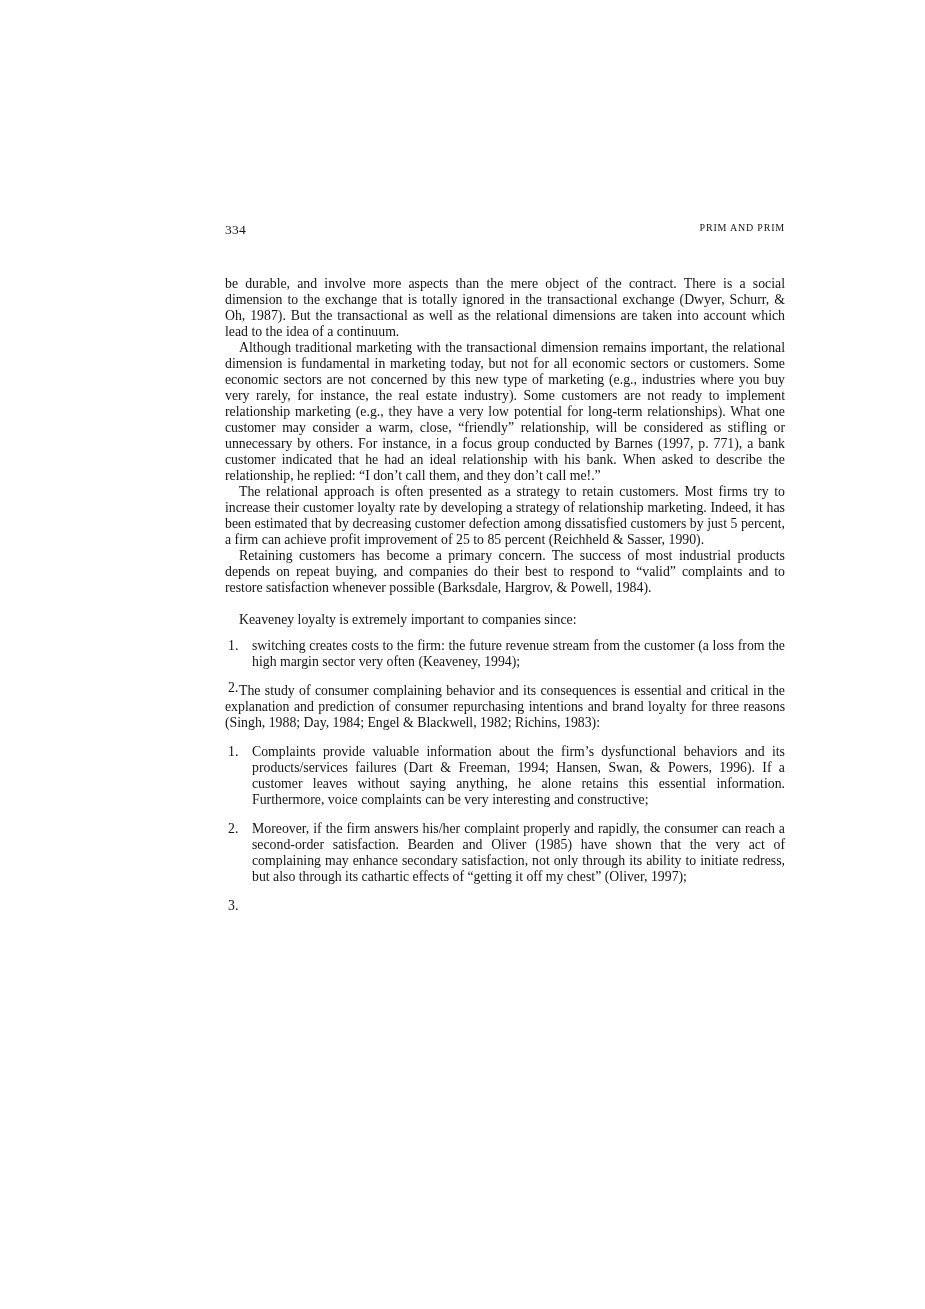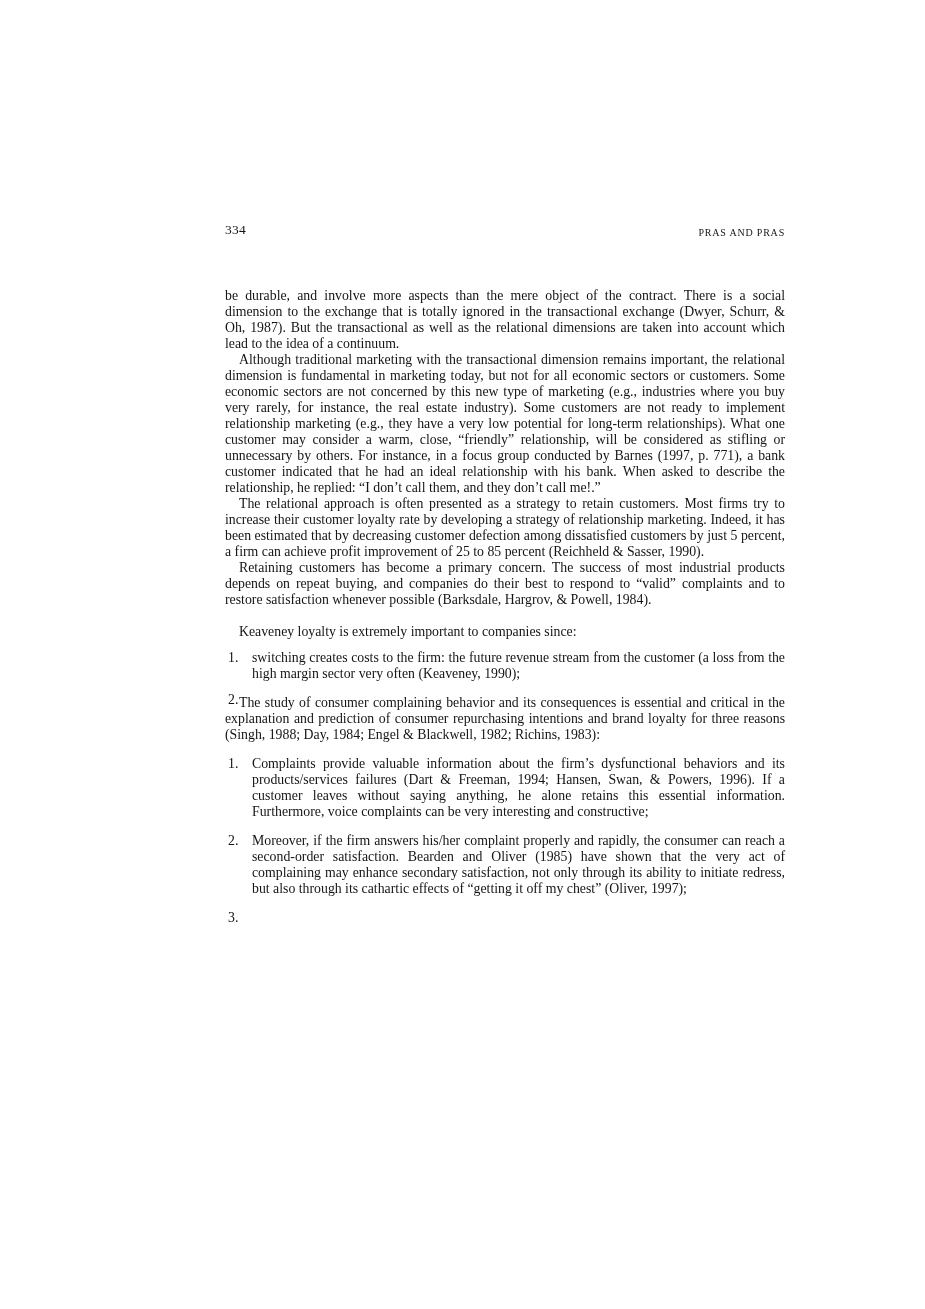--- a/index.html
+++ b/index.html
@@ -15,22 +15,22 @@
     width: 925px;
     height: 1309px;
     box-sizing: border-box;
     padding: 222px 140px 0 225px;
     font-family: "Liberation Serif", serif;
     color: #141414;
   }
   .page-header {
     display: flex;
     justify-content: space-between;
-    align-items: flex-end;
-    margin-bottom: 50px;
+    align-items: flex-start;
+    margin-bottom: 38px;
     gap: 12px;
   }
   .page-number {
     font-size: 13.5px;
     letter-spacing: 0.3px;
   }
   .running-header {
     font-size: 10px;
     letter-spacing: 0.8px;
   }
@@ -70,36 +70,36 @@
     top: 0;
   }
 </style>
 </head>
 <body>
 
 <div class="page">
 
   <div class="page-header">
     <span class="page-number">334</span>
-    <span class="running-header">PRAS AND PRAS</span>
+    <span class="running-header">PRIM AND PRIM</span>
   </div>
 
   <div class="body-text">
 
     <p>be durable, and involve more aspects than the mere object of the contract.  There is a social dimension to the exchange that is totally ignored in the transactional exchange (Dwyer, Schurr, &amp; Oh, 1987).  But the transactional as well as the relational dimensions are taken into account which lead to the idea of a continuum.</p>
     <p class="indent">Although traditional marketing with the transactional dimension remains important, the relational dimension is fundamental in marketing today, but not for all economic sectors or customers.  Some economic sectors are not concerned by this new type of marketing (e.g., industries where you buy very rarely, for instance, the real estate industry).  Some customers are not ready to implement relationship marketing (e.g., they have a very low potential for long-term relationships).  What one customer may consider a warm, close, “friendly” relationship, will be considered as stifling or unnecessary by others.  For instance, in a focus group conducted by Barnes (1997, p. 771), a bank customer indicated that he had an ideal relationship with his bank.  When asked to describe the relationship, he replied:  “I don’t call them, and they don’t call me!.”</p>
     <p class="indent">The relational approach is often presented as a strategy to retain customers.  Most firms try to increase their customer loyalty rate by developing a strategy of relationship marketing. Indeed, it has been estimated that by decreasing customer defection among dissatisfied customers by just 5 percent, a firm can achieve profit improvement of 25 to 85 percent (Reichheld &amp; Sasser, 1990).</p>
     <p class="indent">Retaining customers has become a primary concern.  The success of most industrial products depends on repeat buying, and companies do their best to respond to “valid” complaints and to restore satisfaction whenever possible (Barksdale, Hargrov, &amp; Powell, 1984).</p>
 
     <p class="spaced-intro">Keaveney loyalty is extremely important to companies since:</p>
 
     <div class="num-list">
       <div class="list-item">
         <span class="list-marker">1.</span>
-        <span>switching creates costs to the firm:  the future revenue stream from the customer (a loss from the high margin sector very often (Keaveney, 1990);</span>
+        <span>switching creates costs to the firm:  the future revenue stream from the customer (a loss from the high margin sector very often (Keaveney, 1994);</span>
       </div>
       <div class="list-item">
         <span class="list-marker">2.</span>
       </div>
     </div>
 
     <p class="after-list">The study of consumer complaining behavior and its consequences is essential and critical in the explanation and prediction of consumer repurchasing intentions and brand loyalty for three reasons (Singh, 1988; Day, 1984; Engel &amp; Blackwell, 1982; Richins, 1983):</p>
 
     <div class="num-list">
       <div class="list-item wide-gap">

